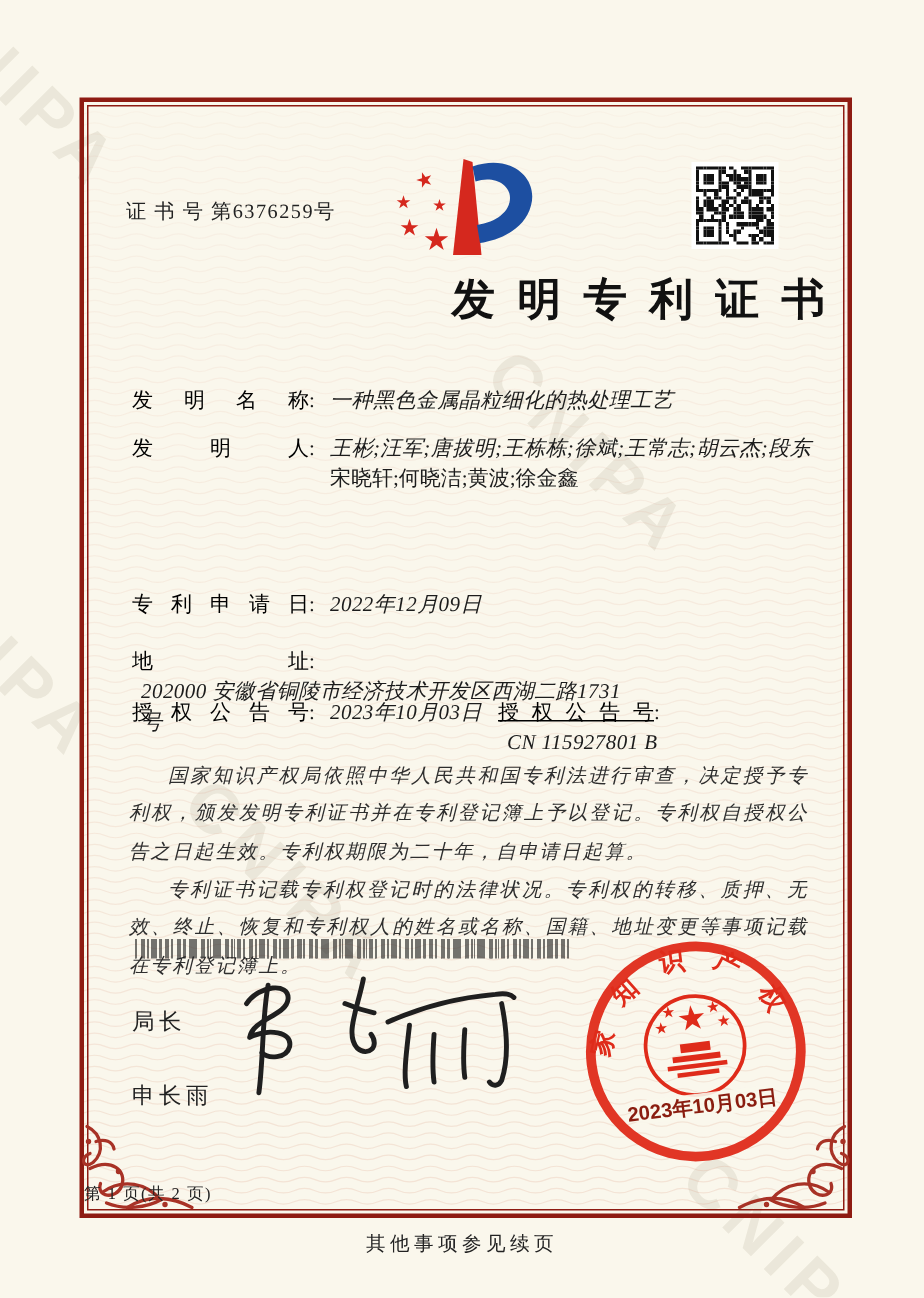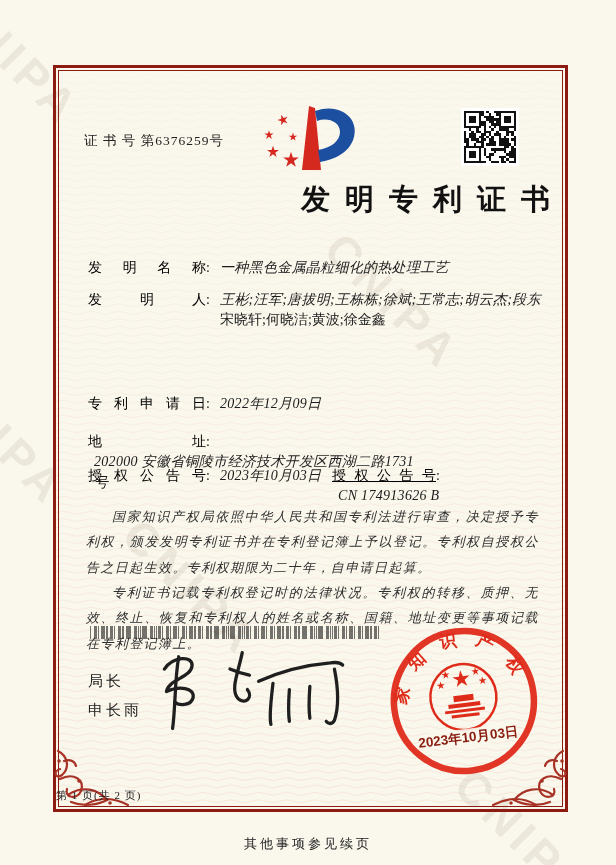--- a/index.html
+++ b/index.html
@@ -65,27 +65,27 @@
   .bodytext p{ margin:0; text-indent:2em; }
   
   .barcode{
     position:absolute; left:34px; top:558px; width:292px; height:13px; opacity:0.6;
     background-image:
       repeating-linear-gradient(90deg,#1a1a1a 0 1.5px,transparent 1.5px 4px,#1a1a1a 4px 6.5px,transparent 6.5px 8px),
       repeating-linear-gradient(90deg,#1a1a1a 0 1px,transparent 1px 6px,#1a1a1a 6px 7px,transparent 7px 11px);
   }
   
   .sig-title{ position:absolute; left:32px; top:604px; font-size:15px; letter-spacing:3px; font-family:"Liberation Sans","DejaVu Sans",sans-serif; color:#222;text-align:right; }
-  .sig-name{ position:absolute; left:32px; top:633px; font-size:15px; letter-spacing:3px; font-family:"Liberation Sans","DejaVu Sans",sans-serif; color:#222; }
+  .sig-name{ position:absolute; left:32px; top:653px; font-size:15px; letter-spacing:3px; font-family:"Liberation Sans","DejaVu Sans",sans-serif; color:#222; }
   .sig-svg{ position:absolute; left:92px; top:570px; width:210px; height:98px; }
   .seal{ position:absolute; left:327px; top:553px; width:162px; height:162px; }
   .page-no{ position:absolute; bottom:6px; left:0; width:100%; font-size:11px; letter-spacing:1px; color:#222; }
   .footer-note{
     position:absolute; top:820px; left:0; width:100%; text-align:center; z-index:1;
-    font-size:13px; letter-spacing:3px; color:#222;margin-top:15px;
+    font-size:13px; letter-spacing:3px; color:#222;
   }
 </style>
 </head>
 <body>
 
 <div class="page">
 
   <div class="wm" style="left:-28px; top:-22px;">CNIPA</div>
   <div class="wm" style="left:352px; top:222px;">CNIPA</div>
   <div class="wm" style="left:-42px; top:358px;">CNIPA</div>
@@ -699,21 +699,21 @@
     </div>
     <div class="row" style="top:298px;margin-top:28px;">
       <span class="flabel">专利申请日</span><span class="fcolon">:</span><span class="fval">2022年12月09日</span>
     </div>
     <div class="row" style="top:364px;">
       <span class="flabel">地址</span><span class="fcolon">:</span><span class="fval">202000 安徽省铜陵市经济技术开发区西湖二路1731号</span>
     </div>
     <div class="row" style="top:398px;">
       <span class="flabel">授权公告号</span><span class="fcolon">:</span><span class="fval">2023年10月03日</span>
       <span class="pair2">
-        <span class="flabel">授权公告号</span><span class="fcolon">:</span><span class="fval">CN 174913626 B</span>
+        <span class="flabel">授权公告号</span><span class="fcolon">:</span><span class="fval">CN 115927801 B</span>
       </span>
     </div>
 
     <div class="bodytext">
       <p>国家知识产权局依照中华人民共和国专利法进行审查，决定授予专利权，颁发发明专利证书并在专利登记簿上予以登记。专利权自授权公告之日起生效。专利权期限为二十年，自申请日起算。</p>
       <p>专利证书记载专利权登记时的法律状况。专利权的转移、质押、无效、终止、恢复和专利权人的姓名或名称、国籍、地址变更等事项记载在专利登记簿上。</p>
     </div>
 
     <div class="barcode"></div>
 

